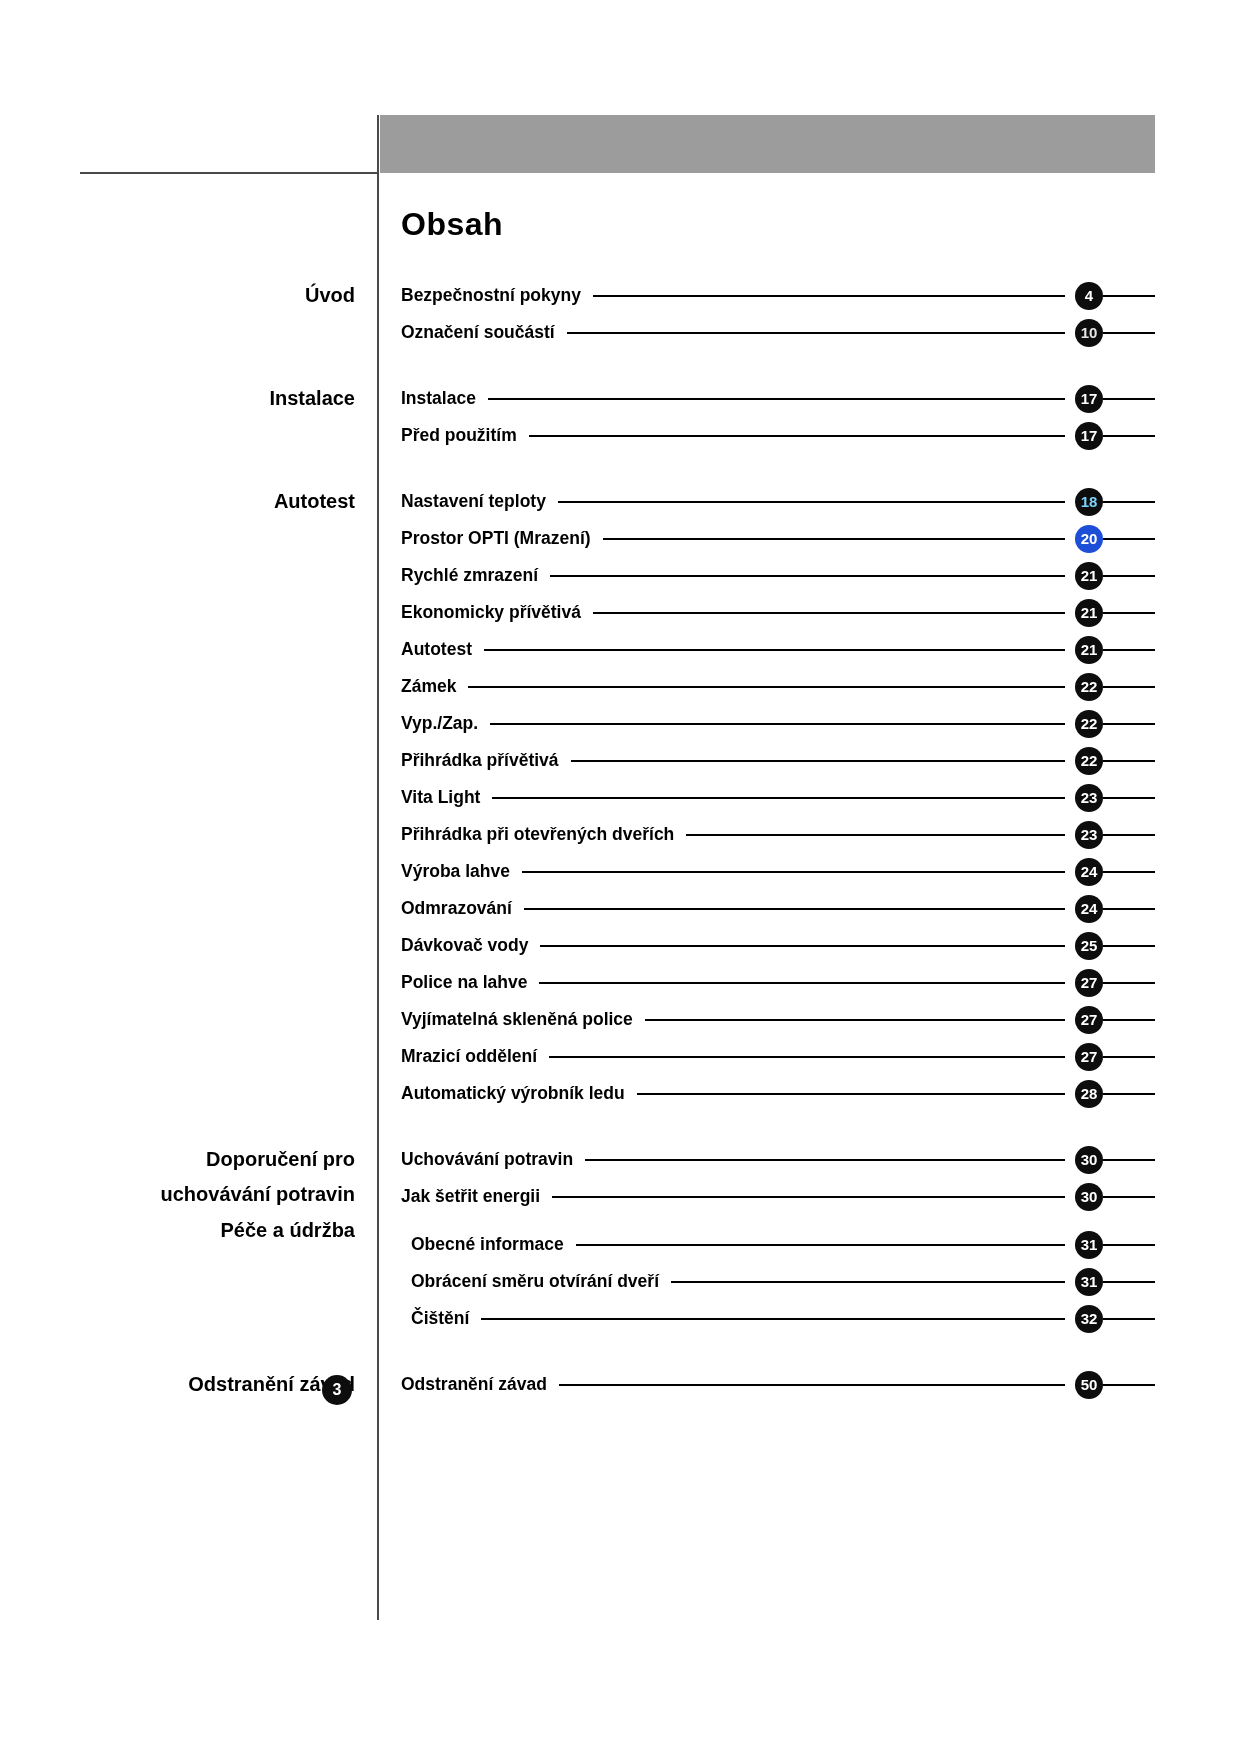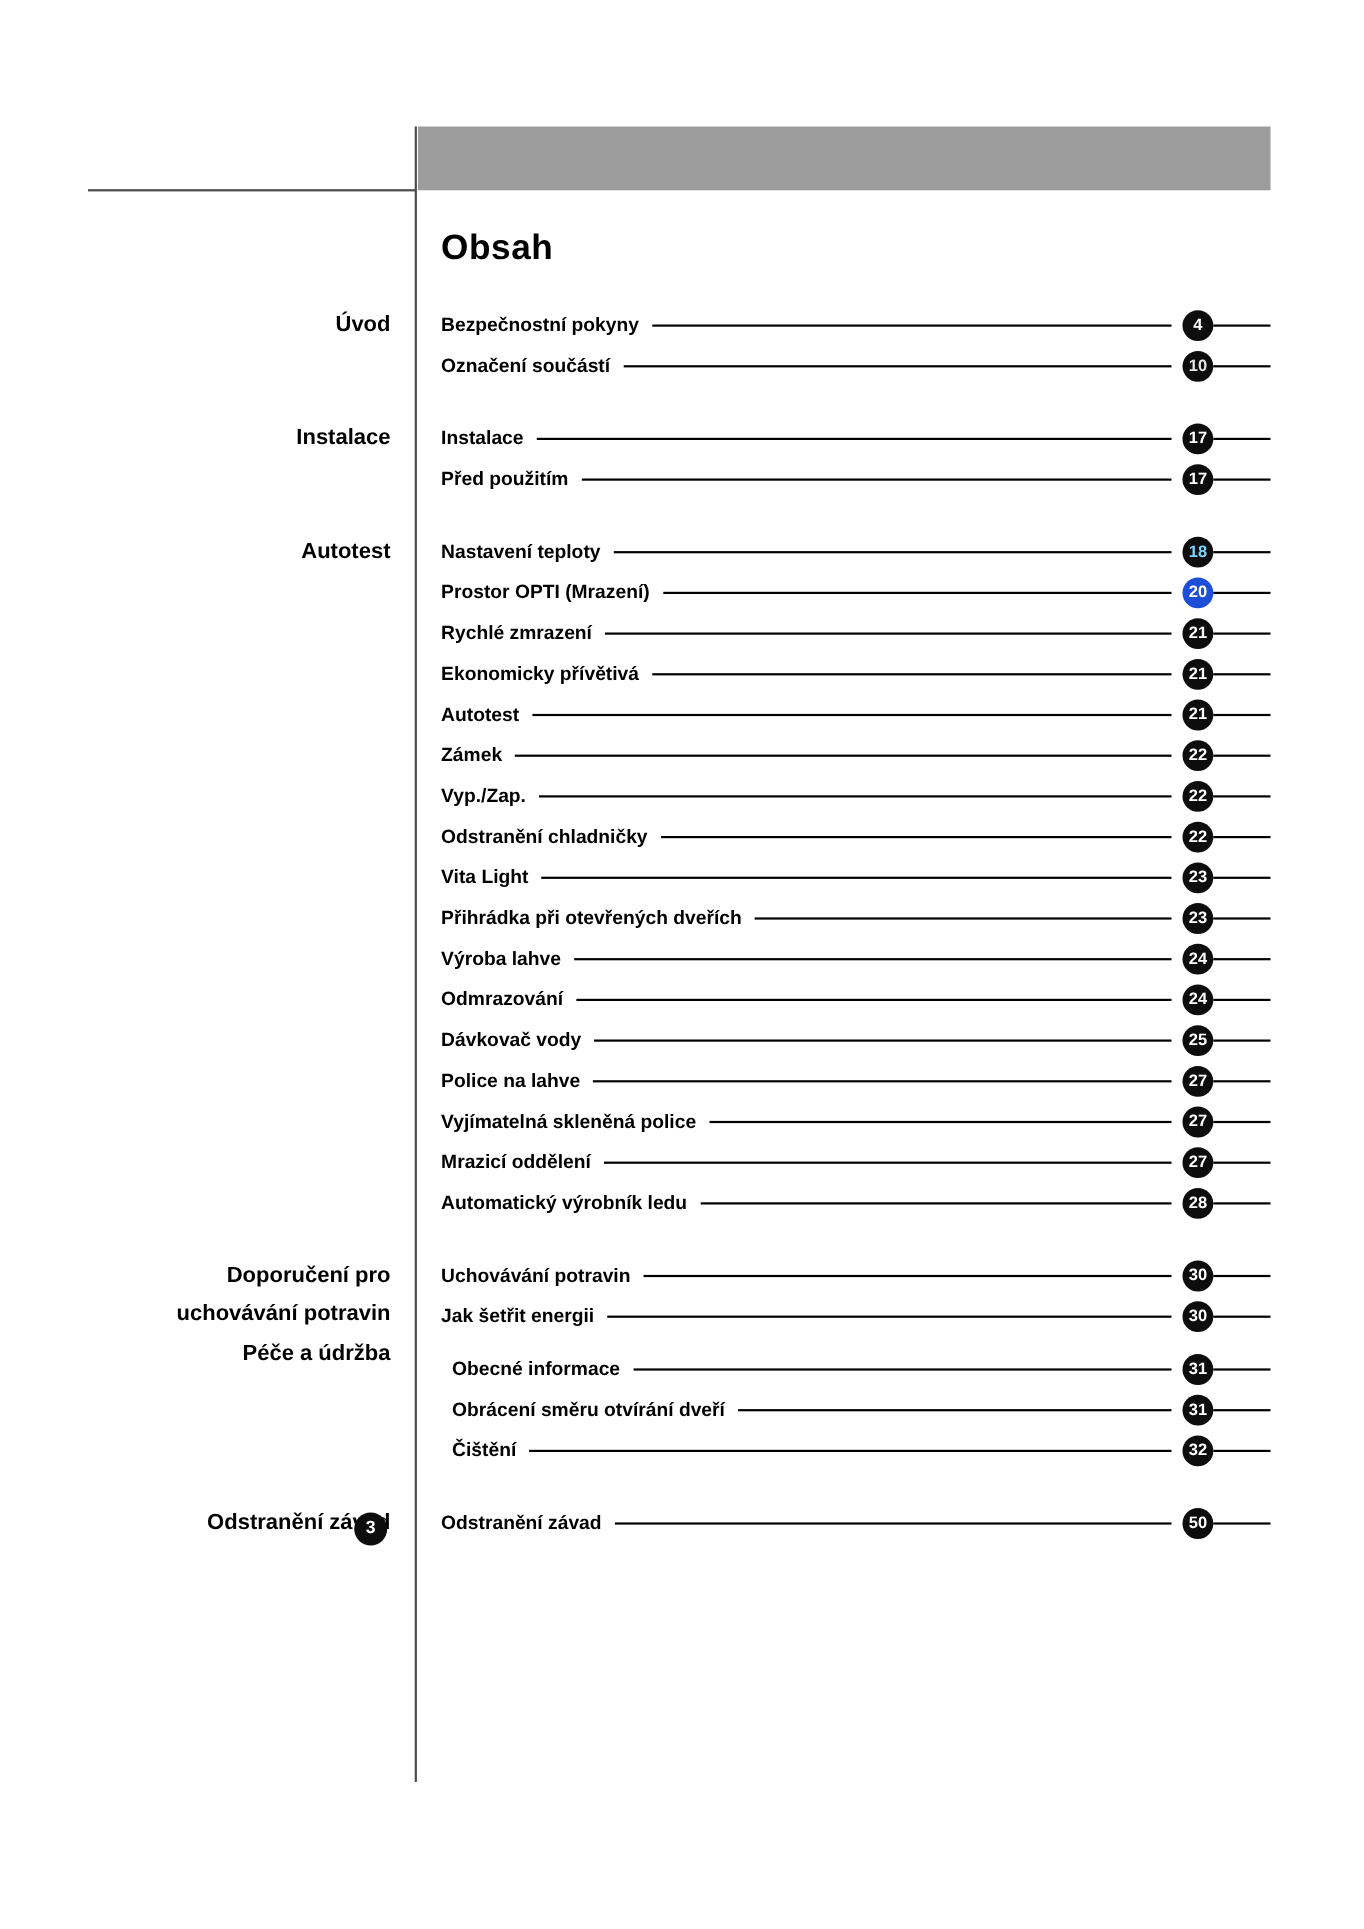--- a/index.html
+++ b/index.html
@@ -121,21 +121,21 @@
             <span class="badge" style="background: rgb(13, 13, 13); color: rgb(255, 255, 255);">22</span>
             <span class="tail" style="background: rgb(0, 0, 0);"></span>
           </div>
           <div class="entry-row">
             <span class="entry-title">Vyp./Zap.</span>
             <span class="leader" style="background: rgb(0, 0, 0);"></span>
             <span class="badge" style="background: rgb(13, 13, 13); color: rgb(255, 255, 255);">22</span>
             <span class="tail" style="background: rgb(0, 0, 0);"></span>
           </div>
           <div class="entry-row">
-            <span class="entry-title">Odstranění chladničky</span>
+            <span class="entry-title">Přihrádka přívětivá</span>
             <span class="leader" style="background: rgb(0, 0, 0);"></span>
             <span class="badge" style="background: rgb(13, 13, 13); color: rgb(255, 255, 255);">22</span>
             <span class="tail" style="background: rgb(0, 0, 0);"></span>
           </div>
           <div class="entry-row">
             <span class="entry-title">Vita Light</span>
             <span class="leader" style="background: rgb(0, 0, 0);"></span>
             <span class="badge" style="background: rgb(13, 13, 13); color: rgb(255, 255, 255);">23</span>
             <span class="tail" style="background: rgb(0, 0, 0);"></span>
           </div>

